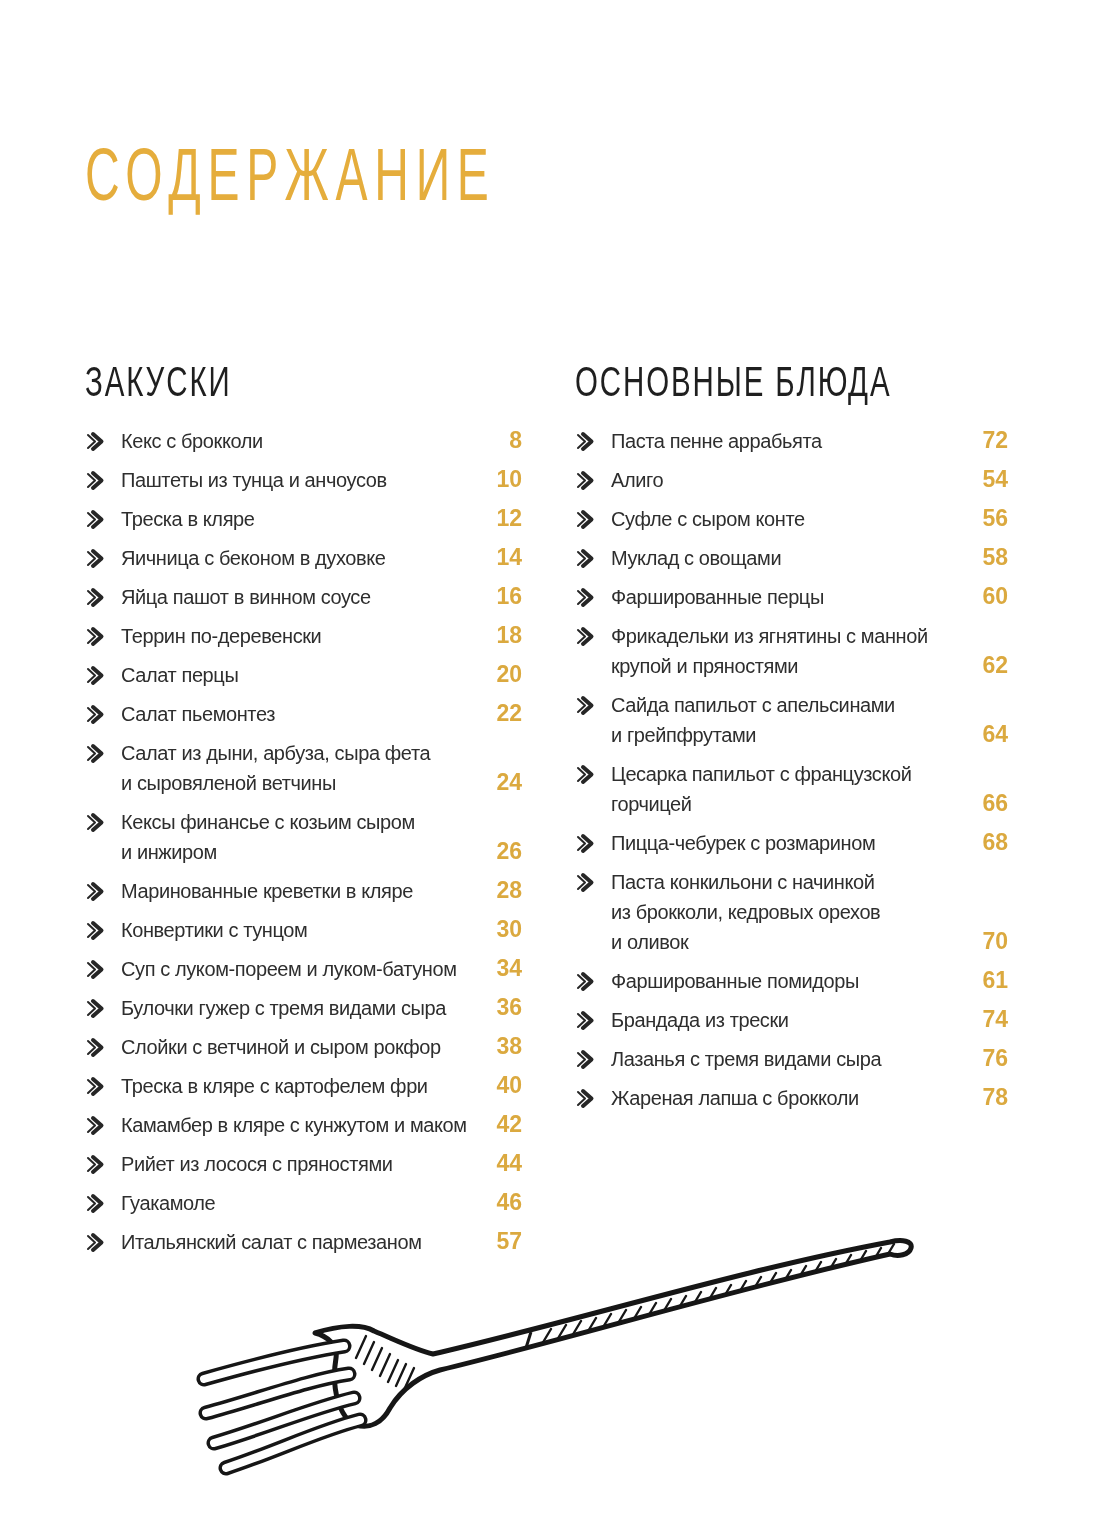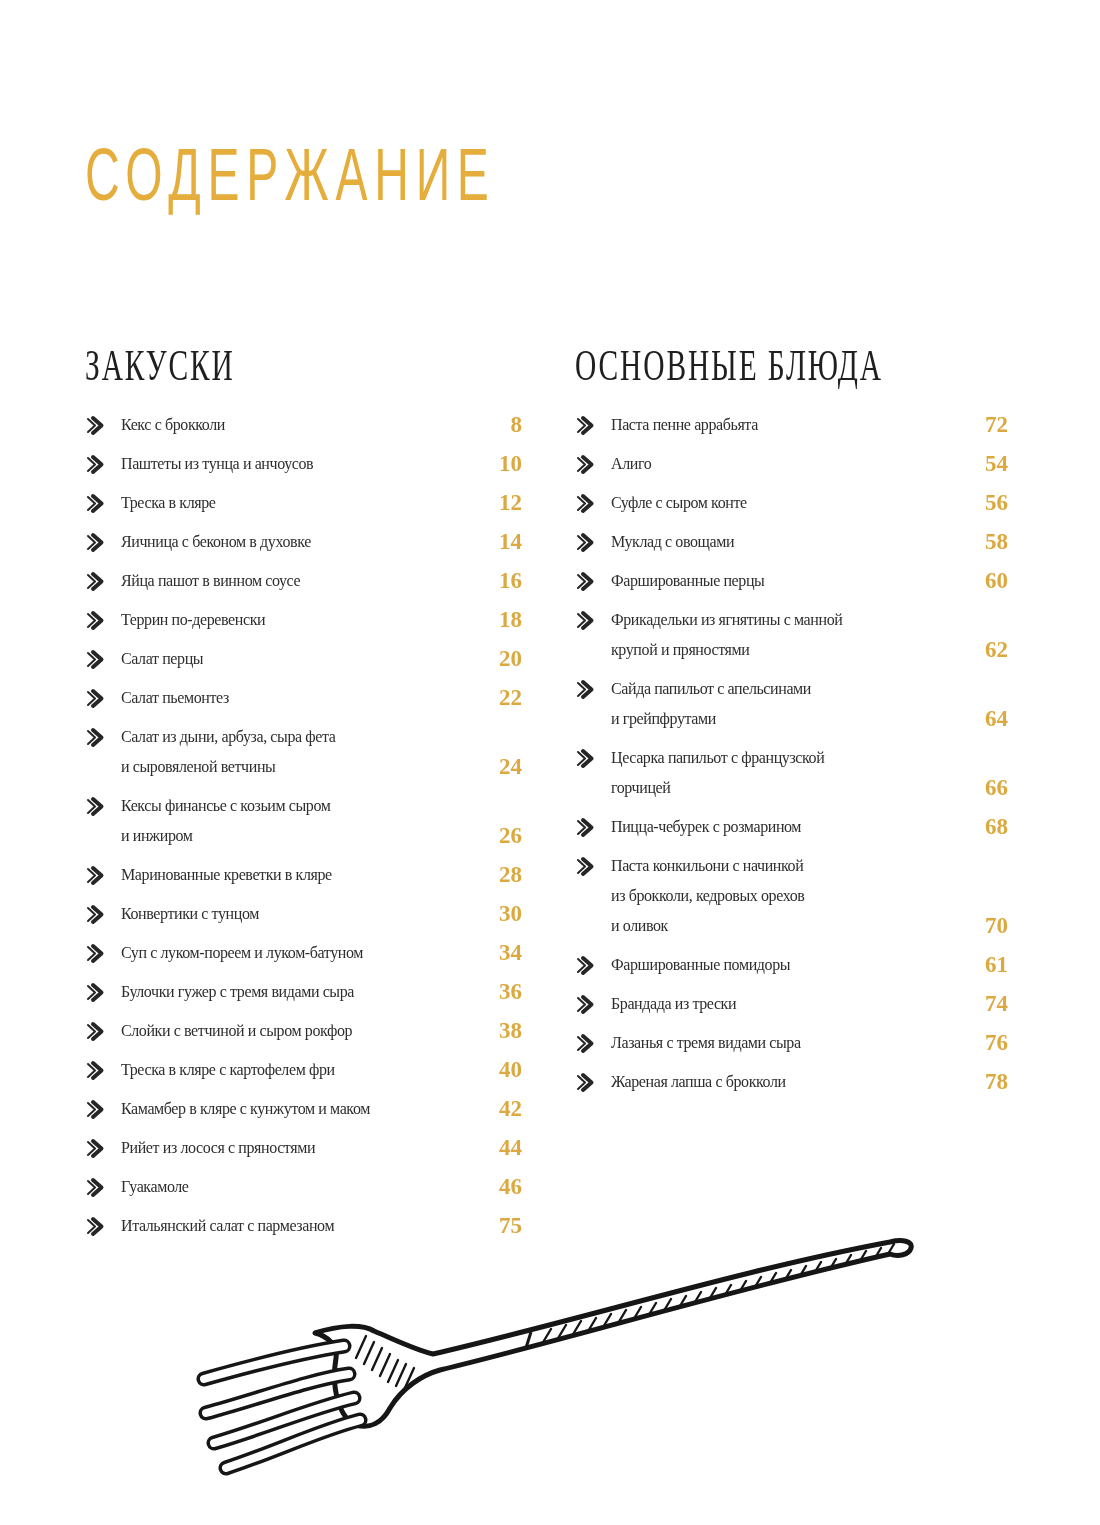--- a/index.html
+++ b/index.html
@@ -6,33 +6,33 @@
   #page{
     position:relative;width:1100px;height:1525px;background:#ffffff;
     font-family:"Liberation Sans",sans-serif;overflow:hidden;margin:0 auto;
   }
   .title-wrap{position:absolute;left:85px;top:134px;height:84px;}
   .page-title{
     display:inline-block;font-size:50px;line-height:54px;font-weight:400;
     letter-spacing:7px;color:#E5AD3C;white-space:nowrap;
     transform:scale(0.96,1.5);transform-origin:left top;
   }
-  .column{position:absolute;top:342px;font-family:Liberation Serif, serif;}
+  .column{position:absolute;top:358px;}
   #col-0{left:85px;width:437px;}
   #col-1{left:575px;width:433px;}
   .heading-wrap{height:47px;margin-bottom:21px;}
   .section-heading{
     display:inline-block;font-size:31px;line-height:34px;font-weight:400;
     letter-spacing:2px;color:#1f1f1f;white-space:nowrap;
     transform:scale(0.95,1.4);transform-origin:left top;
   }
   .toc-item{position:relative;padding-left:36px;margin-bottom:9px;color:#2e2e2e;min-height:30px;}
   .toc-item .chev{position:absolute;left:0;top:5px;width:20px;height:21px;}
   .toc-item .label{
-    display:block;white-space:pre;font-size:16px;line-height:30px;
+    display:block;white-space:pre;font-size:20px;line-height:30px;
     letter-spacing:-0.4px;color:#2e2e2e;
   }
   .toc-item .num{
     position:absolute;right:0;bottom:1px;font-size:23px;line-height:29px;
     font-weight:700;color:#DBA93F;
   }
   #fork-svg{position:absolute;left:150px;top:1228px;}
 </style>
 </head>
 <body>
@@ -241,21 +241,21 @@
     <span class="num">46</span>
   </div>
         <div class="toc-item">
     <span class="chev">
       <svg width="20" height="21" viewBox="0 0 20 21" aria-hidden="true">
         <polyline points="3,4 10,10.5 3,17" fill="none" stroke="#262626" stroke-width="2" stroke-linecap="round" stroke-linejoin="round"></polyline>
         <polyline points="8,3 16.5,10.5 8,18" fill="none" stroke="#262626" stroke-width="4" stroke-linecap="round" stroke-linejoin="round"></polyline>
       </svg>
     </span>
     <span class="label">Итальянский салат с пармезаном</span>
-    <span class="num">75</span>
+    <span class="num">57</span>
   </div>
       </div>
   </div>
 
   <div class="column" id="col-1">
     <div class="heading-wrap">
       <span class="section-heading">ОСНОВНЫЕ БЛЮДА</span>
     </div>
     <div>
         <div class="toc-item">

